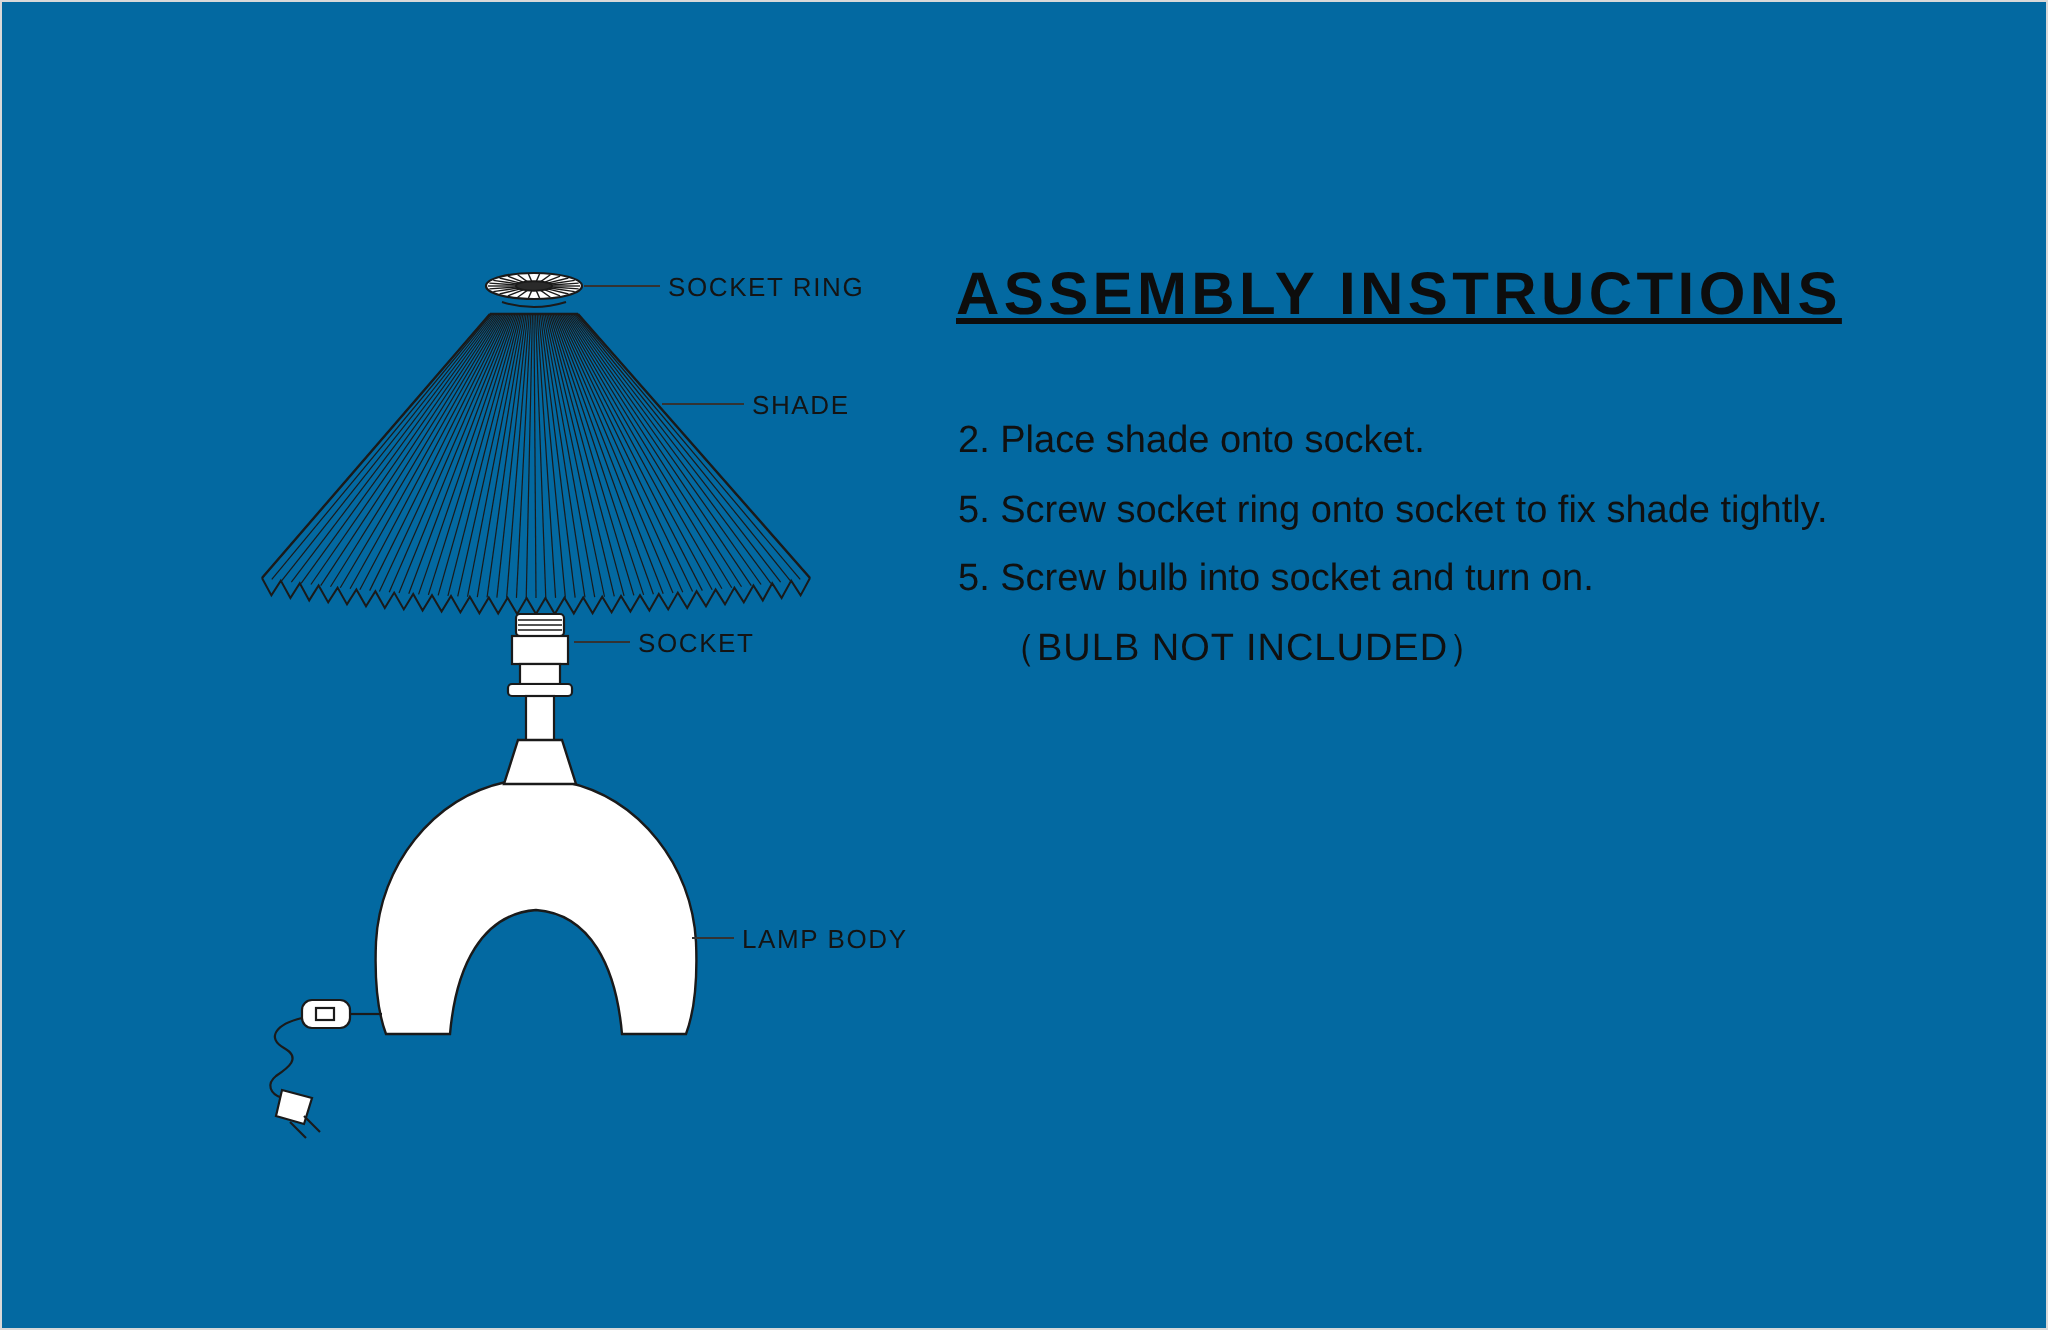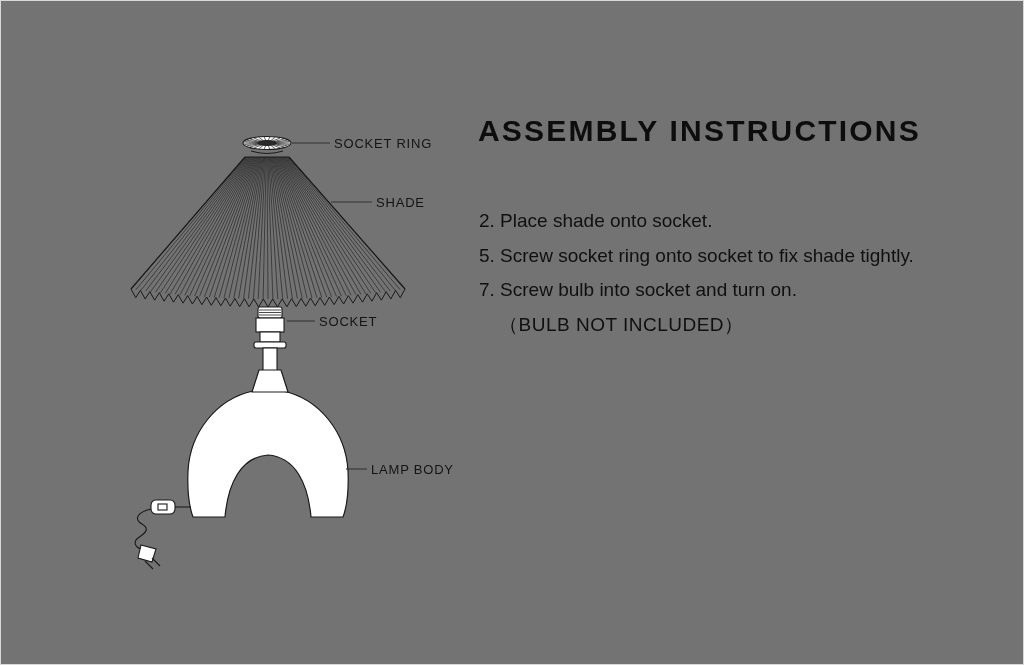--- a/index.html
+++ b/index.html
@@ -1,29 +1,29 @@
 <!DOCTYPE html>
 <html><head>
 <meta charset="utf-8">
 <style>
   html,body{margin:0;padding:0;background:#fff;}
   .canvas{
-    position:relative;width:1024px;height:665px;background:#737373;
+    position:relative;width:1024px;height:665px;background:#0369a1;
     border:1px solid #d9d9d9;box-sizing:border-box;overflow:hidden;
     font-family:"Liberation Sans",sans-serif;
   }
   .diagram-svg{position:absolute;left:0;top:0;}
   .diagram-svg text{
     font-family:"Liberation Sans",sans-serif;
     font-size:13px;letter-spacing:.8px;fill:#141414;
   }
   .title{
-    position:absolute;left:477px;top:113px;
+    position:absolute;left:477px;top:130px;
     font-size:30px;font-weight:bold;letter-spacing:2.2px;
-    color:#0d0d0d;white-space:nowrap;
+    color:#0d0d0d;white-space:nowrap;text-decoration:underline;
   }
   .steps{
     position:absolute;left:478px;top:203px;
     font-size:19px;color:#101010;
   }
   .step{line-height:34.5px;white-space:nowrap;}
   .note{line-height:34.5px;white-space:nowrap;margin-left:20px;letter-spacing:.5px;}
 </style>
 </head>
 <body>
@@ -185,17 +185,17 @@
     <text x="375" y="206">SHADE</text>
     <text x="318" y="325">SOCKET</text>
     <text x="370" y="473">LAMP BODY</text>
   </svg>
 
   <div class="title">ASSEMBLY INSTRUCTIONS</div>
 
   <div class="steps">
     <div class="step">2. Place shade onto socket.</div>
     <div class="step">5. Screw socket ring onto socket to fix shade tightly.</div>
-    <div class="step">7. Screw bulb into socket and turn on.</div>
+    <div class="step">5. Screw bulb into socket and turn on.</div>
     <div class="note">（BULB NOT INCLUDED）</div>
   </div>
 
 </div>
 
 </body></html>

